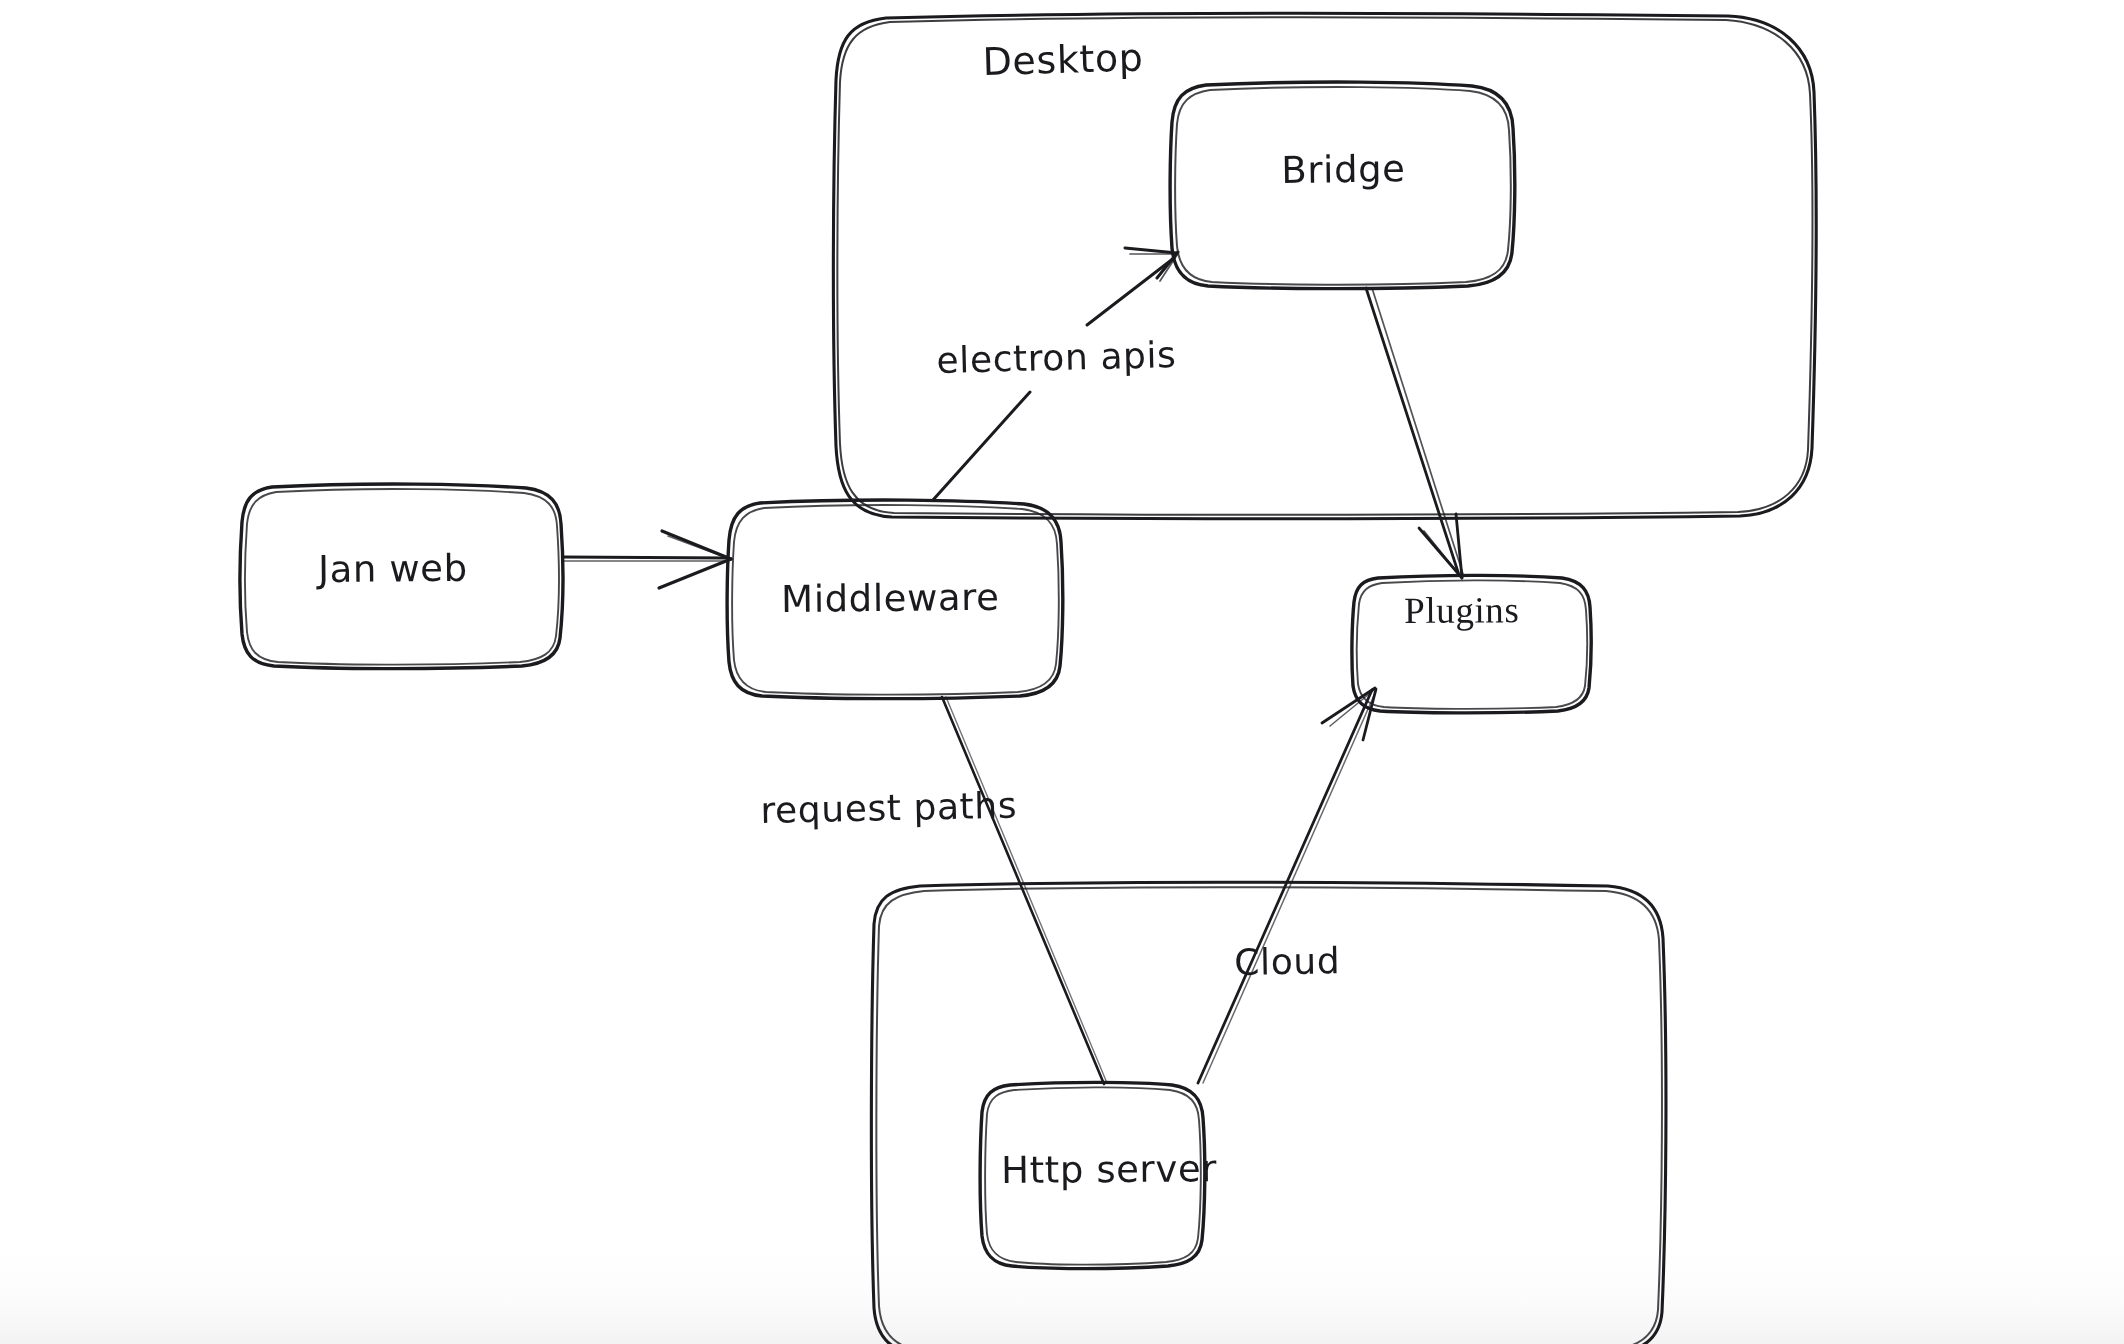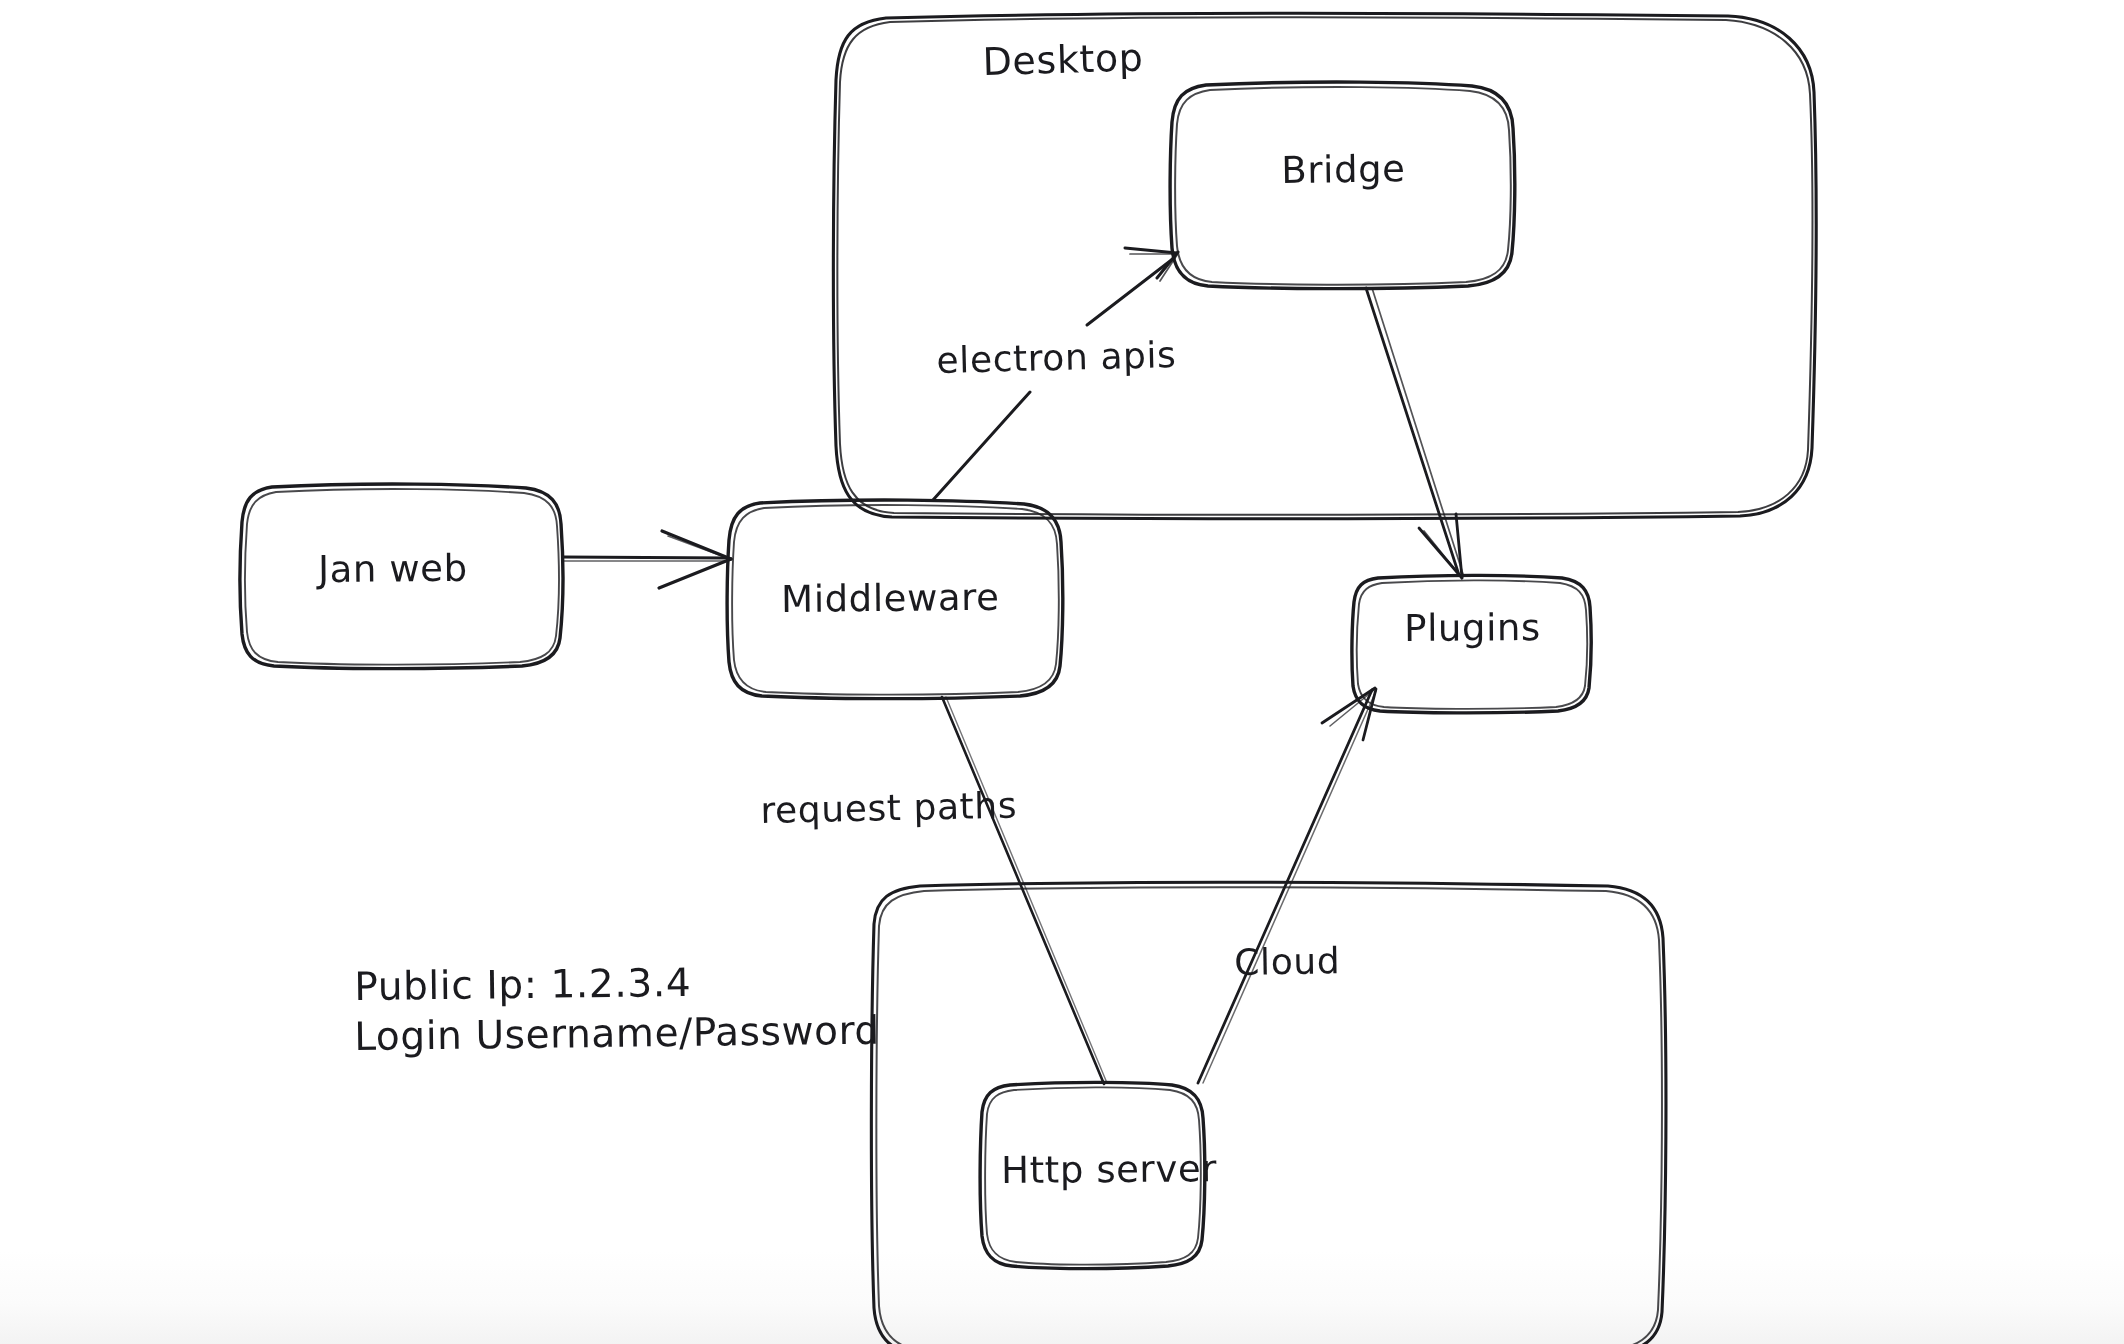--- a/index.html
+++ b/index.html
@@ -244,28 +244,24 @@
   </svg>
 
   <div class="hand-label group-label" style="left:982px; top:40px; transform: rotate(-1.6deg);">Desktop</div>
 
   <div class="hand-label node-label" style="left:1281px; top:149px; transform: rotate(-0.8deg);">Bridge</div>
 
   <div class="hand-label node-label" style="left:318px; top:548px; transform: rotate(-0.5deg);">Jan web</div>
 
   <div class="hand-label node-label" style="left:781px; top:578px; transform: rotate(-0.6deg);">Middleware</div>
 
-  <div class="hand-label node-label" style="left:1404px; top:607px; transform: rotate(-0.4deg);">Plugins</div>
+  <div class="hand-label node-label" style="left:1404px; top:589px; transform: rotate(-0.4deg); font-family: Liberation Serif, serif;">Plugins</div>
 
   <div class="hand-label node-label" style="left:1001px; top:1149px; transform: rotate(-0.5deg);">Http server</div>
 
   <div class="hand-label edge-label" style="left:936px; top:340px; transform: rotate(-1.4deg);">electron apis</div>
 
   <div class="hand-label edge-label" style="left:760px; top:790px; transform: rotate(-1.2deg);">request paths</div>
 
   <div class="hand-label edge-label" style="left:1234px; top:942px; transform: rotate(-1.0deg);">Cloud</div>
 
-  <div class="note-block" style="left:354px; top:962px;">
-    <div class="hand-label note-line" style="position:static; transform: rotate(-0.7deg);">Public Ip: 1.2.3.4</div>
-    <div class="hand-label note-line" style="position:static; transform: rotate(-0.7deg);">Login Username/Password</div>
-  </div>
 
 </div>
 
 </body></html>

